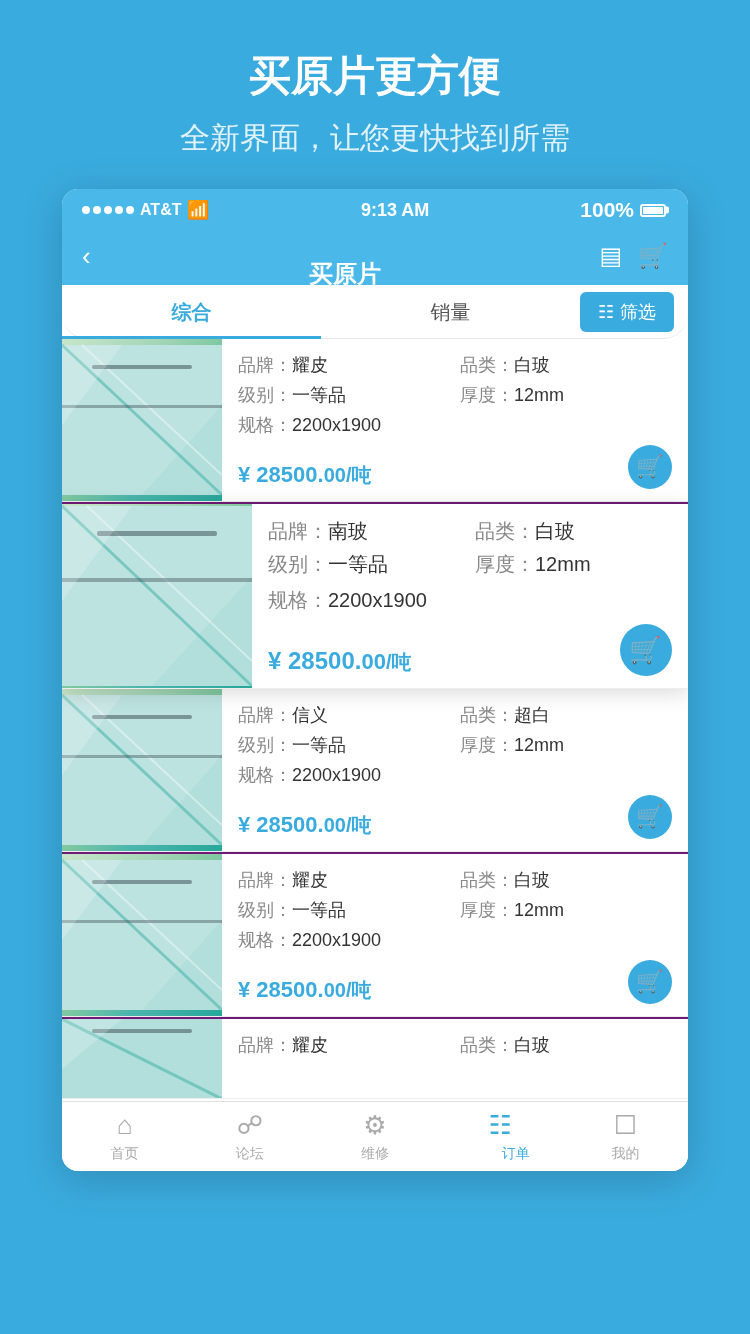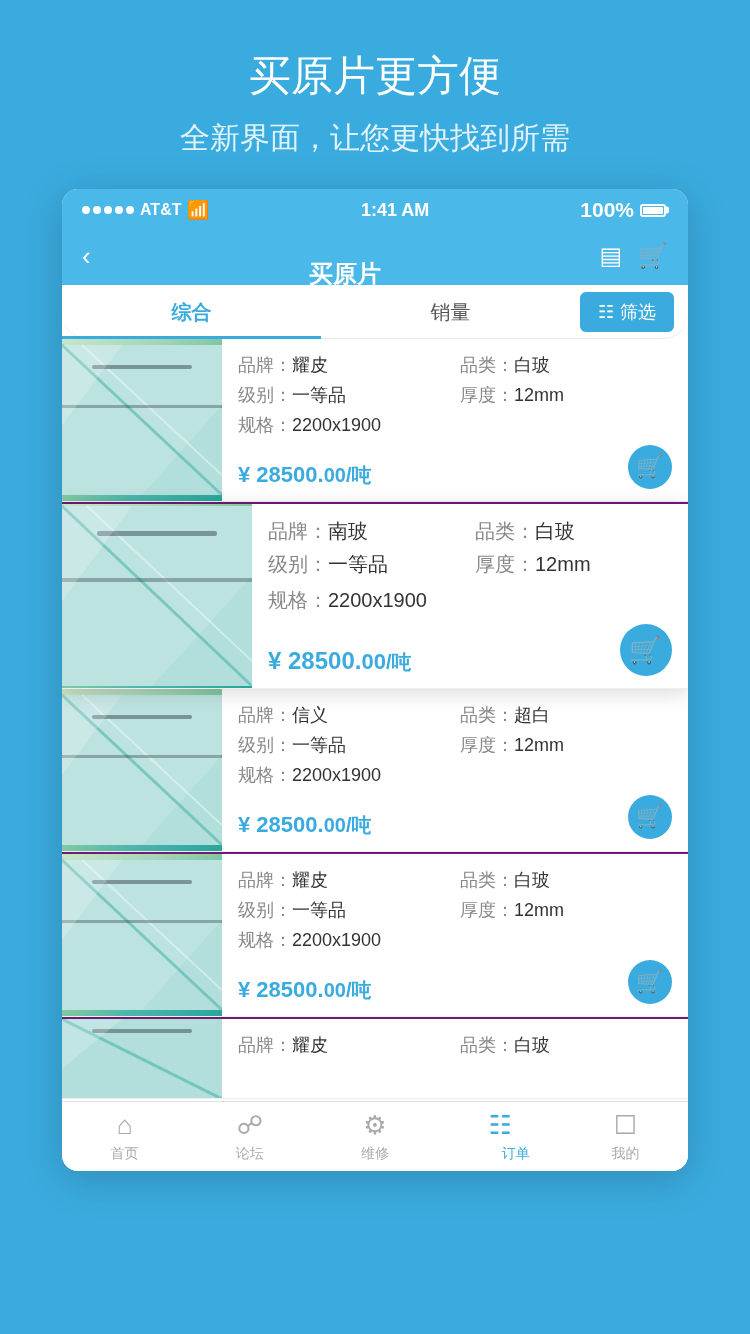--- a/index.html
+++ b/index.html
@@ -12,21 +12,21 @@
       overflow-x: hidden;
     }
 
     
     .promo-area {
       text-align: center;
       padding: 48px 40px 30px;
     }
     .promo-title {
       font-size: 42px;
-      font-weight: normal;
+      font-weight: bold;
       color: #fff;
       margin-bottom: 14px;
     }
     .promo-subtitle {
       font-size: 30px;
       color: rgba(255,255,255,0.85);
     }
 
     
     .phone-frame {
@@ -326,21 +326,21 @@
       <div class="status-dots">
         <div class="status-dot"></div>
         <div class="status-dot"></div>
         <div class="status-dot"></div>
         <div class="status-dot"></div>
         <div class="status-dot"></div>
       </div>
       <span>AT&amp;T</span>
       <span style="font-size:18px;">📶</span>
     </div>
-    <div class="status-center">1:41 AM</div>
+    <div class="status-center">9:13 AM</div>
     <div class="status-right">
       <span>100%</span>
       <div class="battery-icon">
         <div class="battery-body">
             <div class="battery-fill"></div>
           </div>
       </div>
     </div>
   </div>
 

